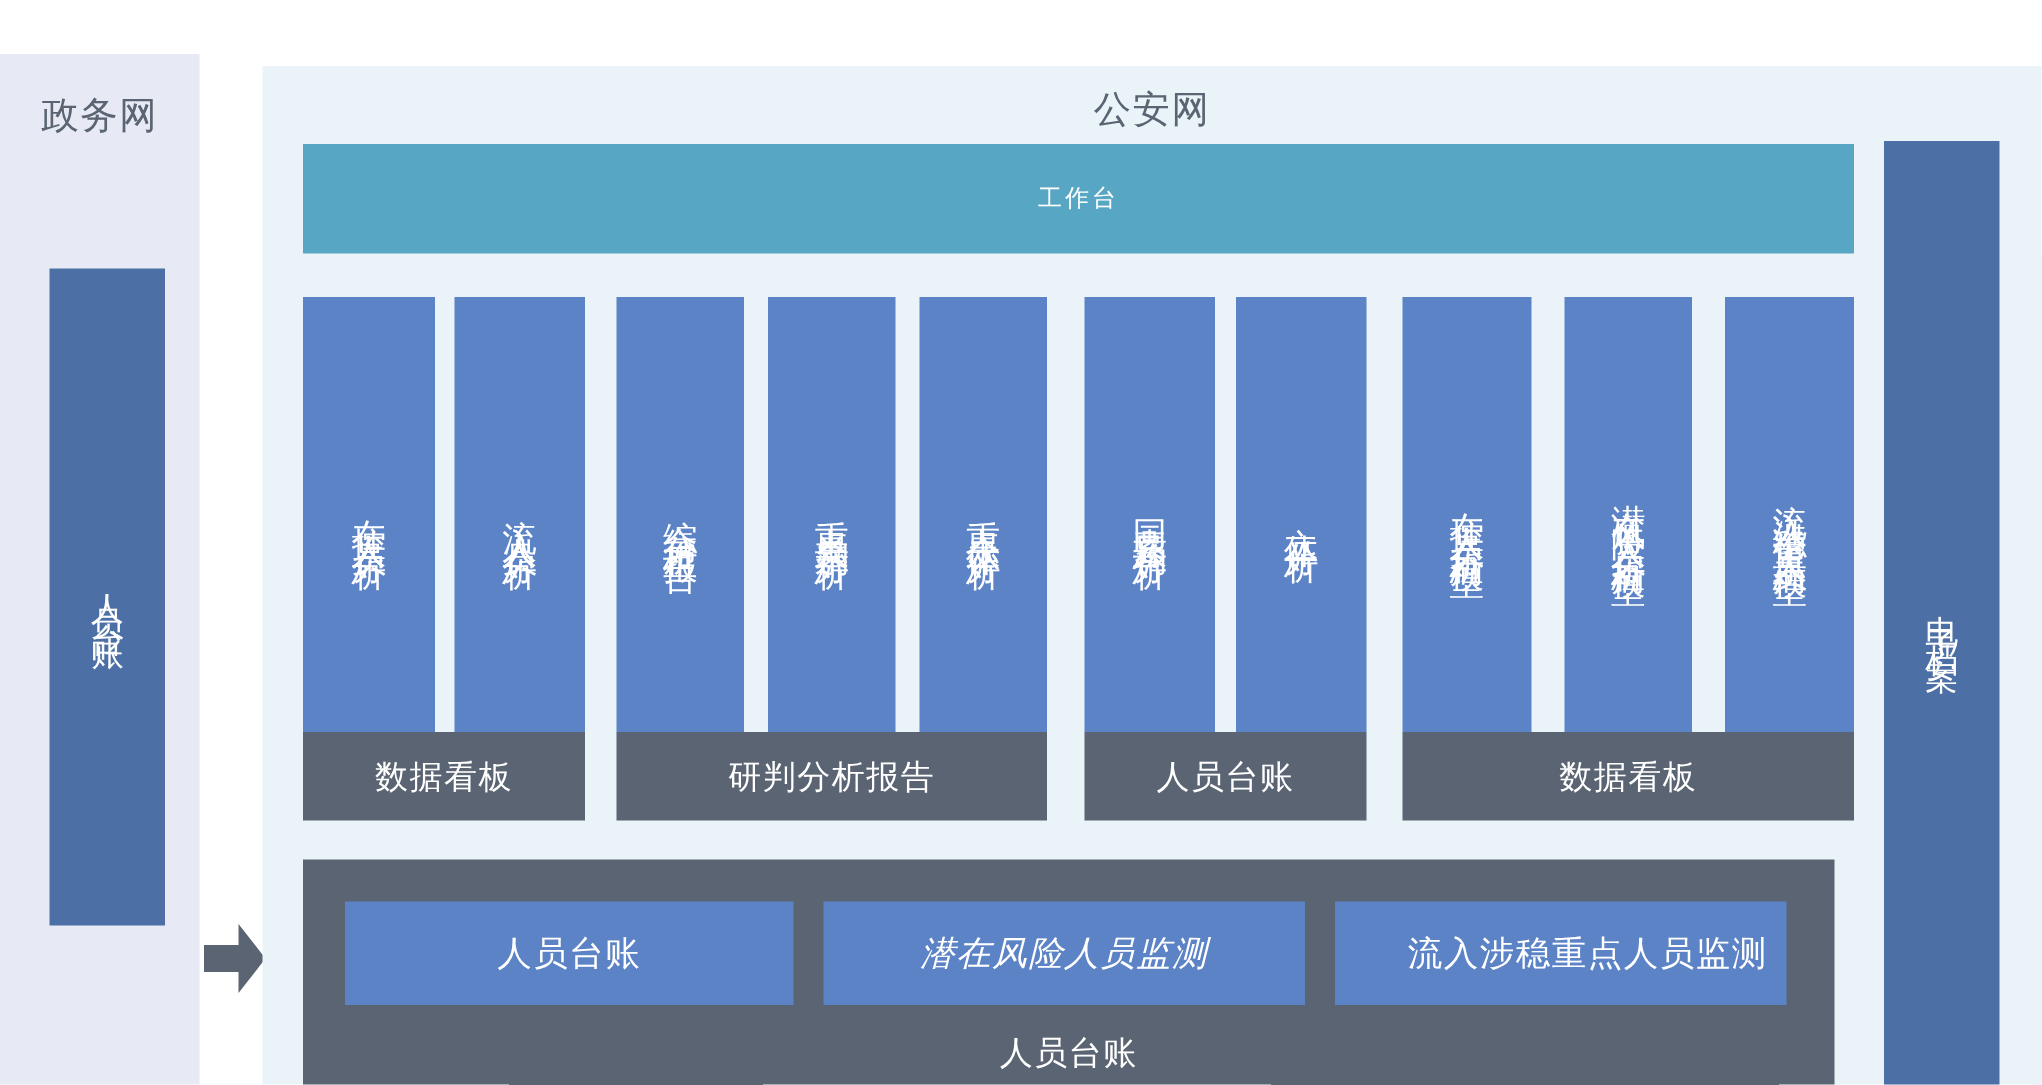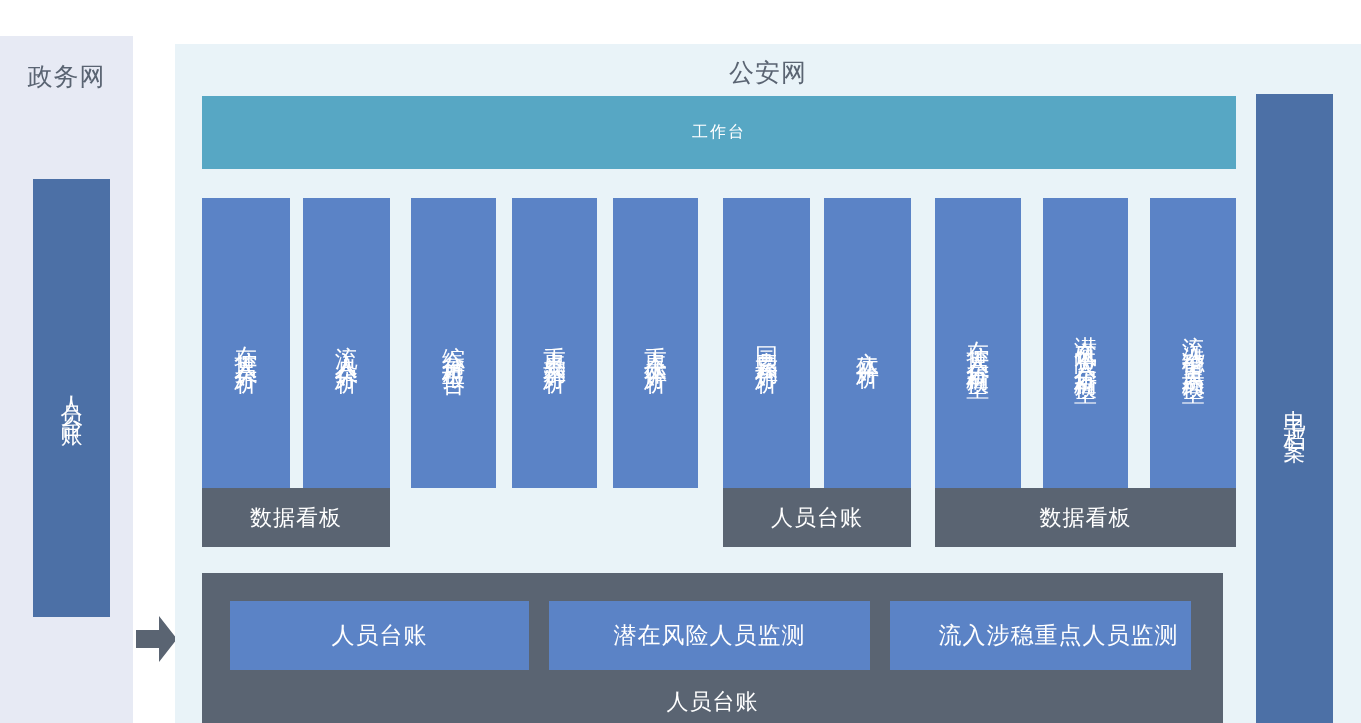--- a/index.html
+++ b/index.html
@@ -78,21 +78,21 @@
   }
   .btn-row {
     display: flex; gap: 20px; padding: 28px 0 0 28px; height: 97px;
   }
   .ledger-btn {
     height: 69px; background: #5B83C6; color: #ffffff; border: none;
     font-family: "Liberation Sans", sans-serif;
     font-size: 23px; letter-spacing: 1px;
     display: flex; align-items: center; justify-content: center;
   }
-  .btn-1 { width: 299px; } .btn-2 { width: 321px; } .btn-3 { width: 301px; padding-left: 36px; }
+  .btn-1 { width: 299px; } .btn-2 { width: 321px; font-style: italic; } .btn-3 { width: 301px; padding-left: 36px; }
   .ledger-footer {
     flex: 1; display: flex; align-items: center; justify-content: center;
     color: #ffffff; font-size: 22px; letter-spacing: 1px;
   }
 
   
   .archive-vbar {
     position: absolute; left: 1081px; top: 50px; width: 77px; height: 635px;
     background: #4C70A6;
   }
@@ -137,20 +137,21 @@
         <div class="vcol">
           <span class="vtext">综合分析报告</span>
         </div>
         <div class="vcol">
           <span class="vtext">重点类别分析</span>
         </div>
         <div class="vcol">
           <span class="vtext">重点个体分析</span>
         </div>
       </div>
+      <div class="gfooter">研判分析报告</div>
     </div>
 
     <div class="group g3">
       <div class="cols">
         <div class="vcol">
           <span class="vtext">同素异构分析</span>
         </div>
         <div class="vcol">
           <span class="vtext">立体分析</span>
         </div>

